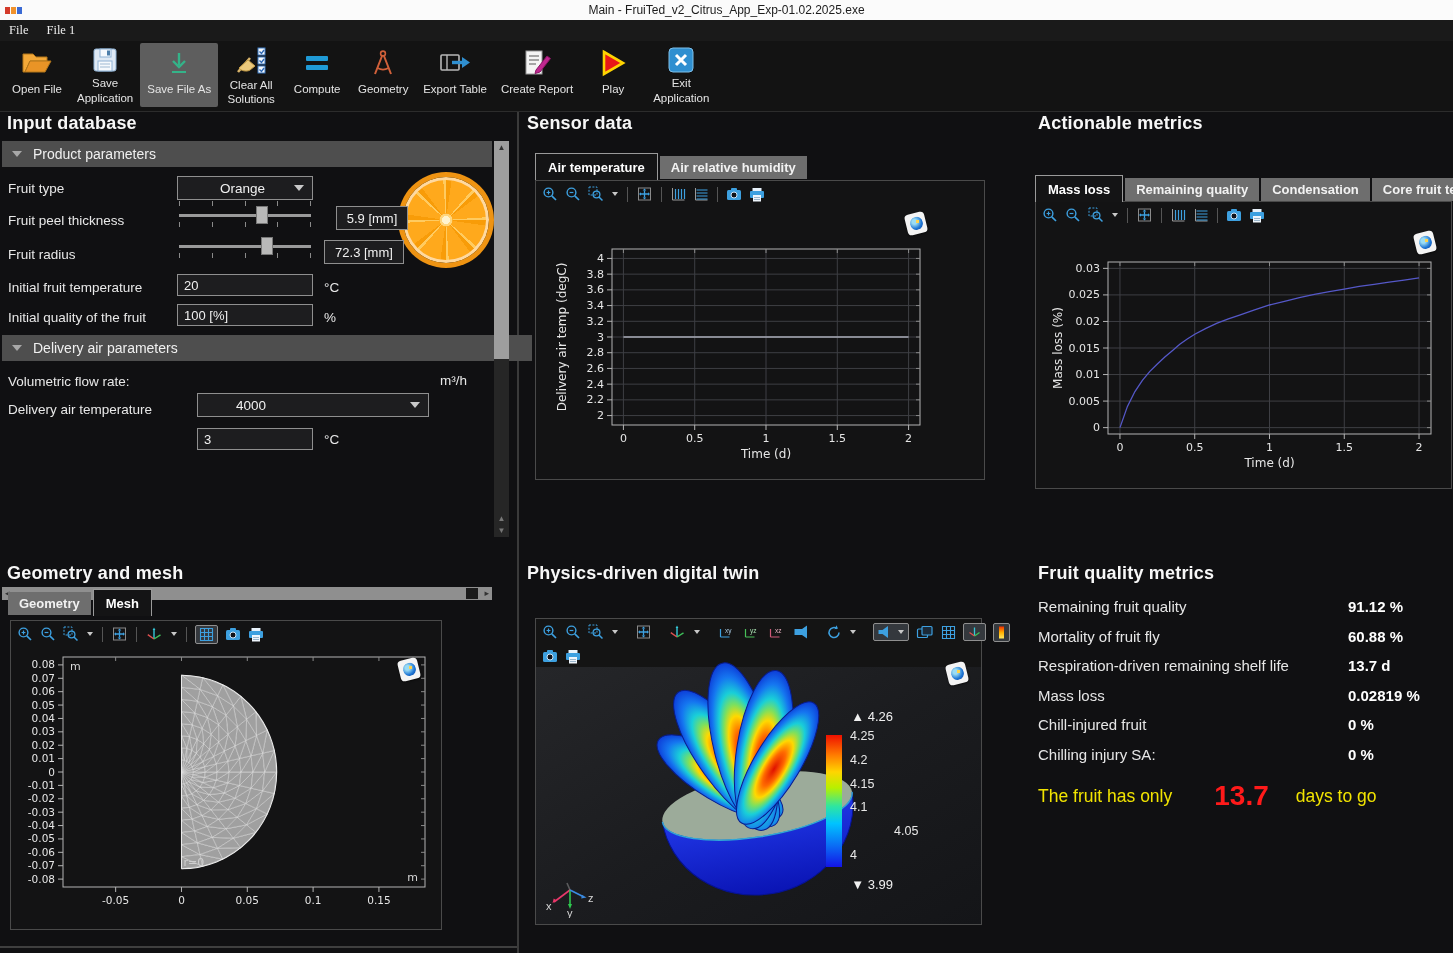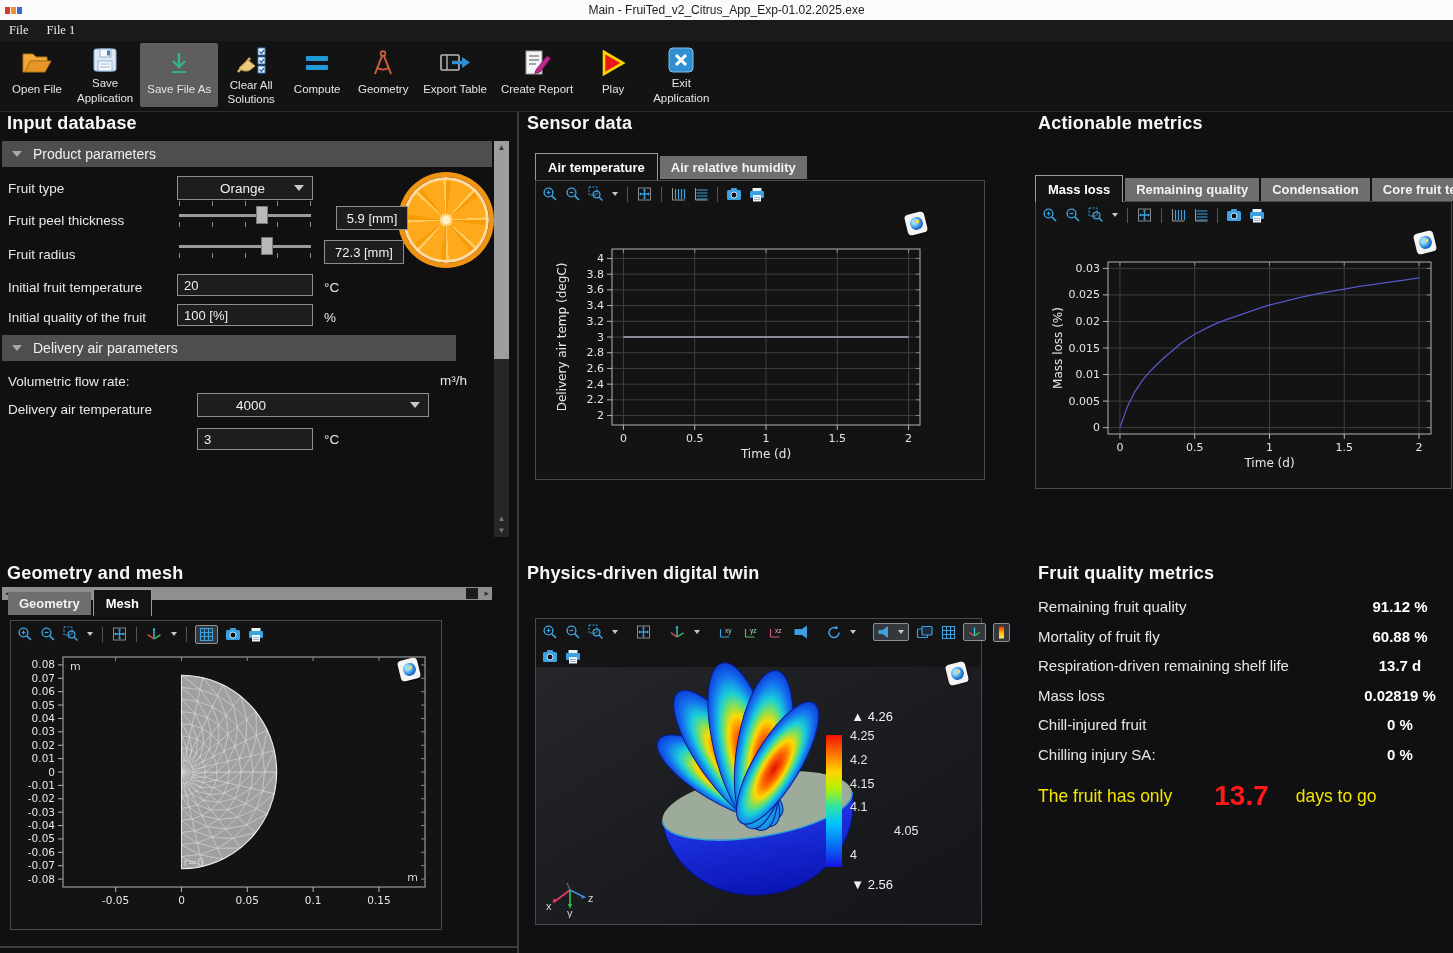--- a/index.html
+++ b/index.html
@@ -71,21 +71,21 @@
                 radial-gradient(circle at 38% 35%, #9adcf4 0 20%, #1f76d4 60%, #0a3e9a 100%);}
   .twin-view{background:linear-gradient(150deg,#27282b 0%,#1b1c1f 55%,#141518 100%);}
   
   .cbar{width:16px;height:132px;background:linear-gradient(to top,#1414e6 0%,#0a6cf5 16%,#00c3ff 33%,
         #2ee6a0 46%,#b8f000 60%,#ffd500 72%,#ff7a00 85%,#ef1000 100%);}
   .cbar-lbl{position:absolute;left:24px;font-size:12.5px;color:#e8e8e8;}
   .cbar-mark{font-size:13px;color:#f0f0f0;}
   
   .fq-row{display:grid;grid-template-columns:286px auto;height:29.5px;align-items:center;gap:24px;}
   .fq-label{font-size:15px;color:#e6e6e6;}
-  .fq-value{font-size:15px;font-weight:bold;color:#fff;text-align:center;}
+  .fq-value{font-size:15px;font-weight:bold;color:#fff;}
   .msg{display:flex;align-items:center;justify-content:flex-end;}
   .msg .pre,.msg .suf{font-size:17.5px;color:#f2e400;}
   .msg .num{font-size:28px;font-weight:bold;color:#ff1a1a;margin:0 27px 0 42px;}
   .divider-v{background:#3a3a3a;}
   .divider-h{background:#3f3f3f;}
 </style>
 </head>
 <body>
 
 <div class="abs titlebar">
@@ -273,21 +273,21 @@
   <div class="abs vbox" style="left:322px;top:99px;width:80px">72.3 [mm]</div>
 
   <div class="abs flabel" style="left:6px;top:139px">Initial fruit temperature</div>
   <div class="abs tinput" style="left:175px;top:133px;width:136px">20</div>
   <div class="abs unit" style="left:322px;top:139px">°C</div>
 
   <div class="abs flabel" style="left:6px;top:169px">Initial quality of the fruit</div>
   <div class="abs tinput" style="left:175px;top:163px;width:136px">100 [%]</div>
   <div class="abs unit" style="left:322px;top:169px">%</div>
 
-  <div class="abs secbar" style="left:0;top:194px;width:454px">
+  <div class="abs secbar" style="left:0;top:194px;width:530px">
     <span class="tri"></span>
     <span>Delivery air parameters</span>
   </div>
 
   <div class="abs flabel" style="left:6px;top:233px">Volumetric flow rate:</div>
   <div class="abs combo" style="left:195px;top:228px;width:232px">
     <span style="margin-left:38px">4000</span>
     <span class="caret"></span>
   </div>
   <div class="abs unit" style="left:438px;top:232px">m³/h</div>
@@ -1020,21 +1020,21 @@
     <div id="cbar-labels">
         <span class="cbar-lbl" style="top: -6px;">4.25</span>
         <span class="cbar-lbl" style="top: 17.8px;">4.2</span>
         <span class="cbar-lbl" style="top: 41.6px;">4.15</span>
         <span class="cbar-lbl" style="top: 65.4px;">4.1</span>
         <span class="cbar-lbl" style="top: 89.2px; padding-left: 44px;">4.05</span>
         <span class="cbar-lbl" style="top: 113px;">4</span>
       </div>
   </div>
   <div class="abs" style="right:88px;top:256px">
-    <span class="cbar-mark">▼ 2.56</span>
+    <span class="cbar-mark">▼ 3.99</span>
   </div>
 
   <svg class="abs" style="left:6px;bottom:6px" width="56" height="46" viewBox="0 0 56 46">
     <g stroke-width="1.6" fill="none">
       <path d="M28 18L12 30" stroke="#e8386a"></path>
         <path d="M14.5 28.2l-4 3 1.2-4.8z" fill="#e8386a" stroke="none"></path>
       <path d="M28 18v16" stroke="#2ec84e"></path>
         <path d="M26 32l2 5 2-5z" fill="#2ec84e" stroke="none"></path>
       <path d="M28 18l14 7" stroke="#3a8ae0"></path>
         <path d="M40 23l4.6 2.6-5.4.8z" fill="#3a8ae0" stroke="none"></path>

